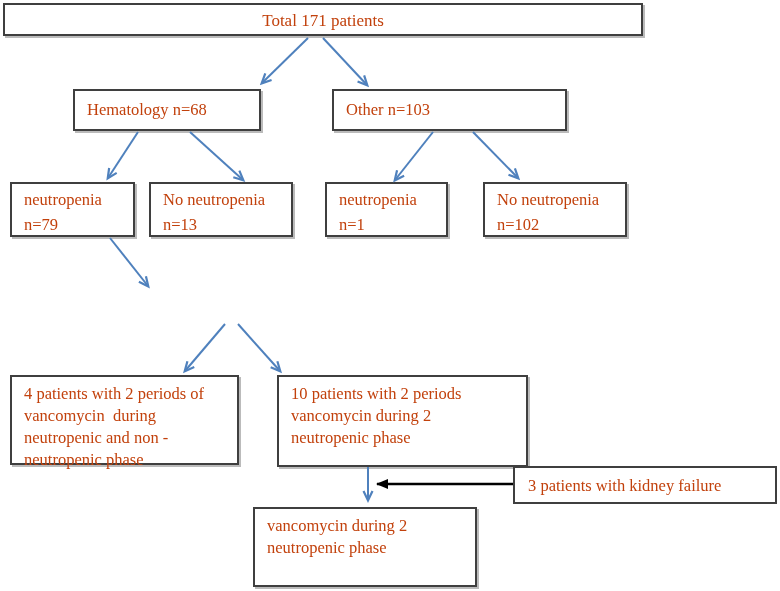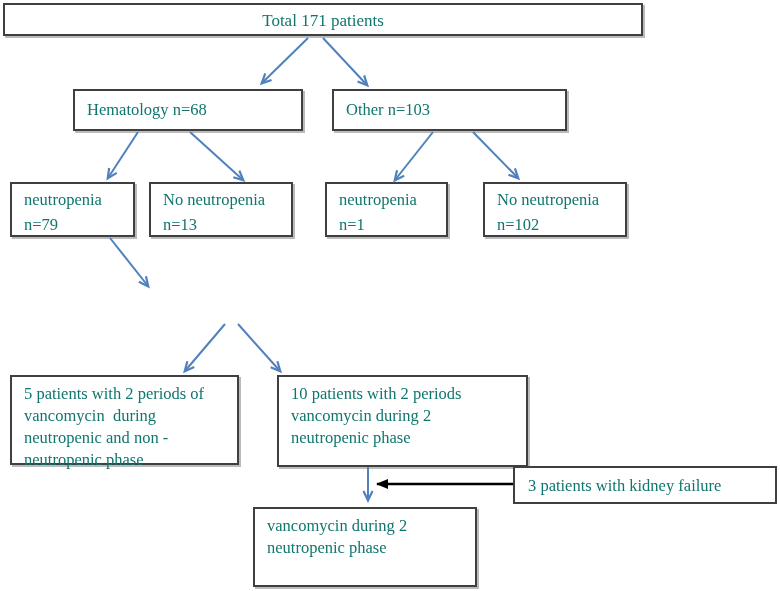--- a/index.html
+++ b/index.html
@@ -6,21 +6,21 @@
     margin: 0;
     padding: 0;
     background: #ffffff;
   }
   .canvas {
     position: relative;
     width: 780px;
     height: 591px;
     background: #ffffff;
     font-family: "Liberation Serif", "DejaVu Serif", serif;
-    color: #0f766e;
+    color: #c2410c;
     overflow: hidden;
   }
   .arrows {
     position: absolute;
     left: 0;
     top: 0;
     pointer-events: none;
     z-index: 2;
   }
   .node {
@@ -31,21 +31,21 @@
     box-shadow: 2px 2px 0 rgba(120,120,120,0.50);
     font-size: 16.5px;
     line-height: 1.3;
     z-index: 1;
   }
   .node .line, .node .txt {
     white-space: pre-wrap;
   }
   
   #n-total  { left: 3px;   top: 3px;   width: 640px; height: 33px; text-align: center; padding-top: 5px; font-size: 17px; }
-  #n-hem    { left: 73px;  top: 89px;  width: 230px; height: 42px; padding: 8px 12px; }
+  #n-hem    { left: 73px;  top: 89px;  width: 188px; height: 42px; padding: 8px 12px; }
   #n-other  { left: 332px; top: 89px;  width: 235px; height: 42px; padding: 8px 12px; }
   #n-neu55  { left: 10px;  top: 182px; width: 125px; height: 55px; padding: 3px 12px; line-height: 25px; }
   #n-noneu13{ left: 149px; top: 182px; width: 144px; height: 55px; padding: 3px 12px; line-height: 25px; }
   #n-neu1   { left: 325px; top: 182px; width: 123px; height: 55px; padding: 3px 12px; line-height: 25px; }
   #n-noneu102{ left: 483px; top: 182px; width: 144px; height: 55px; padding: 3px 12px; line-height: 25px; }
   #n-vanco15{ left: 10px;  top: 290px; width: 473px; height: 33px; padding: 4px 12px; }
   #n-five   { left: 10px;  top: 375px; width: 229px; height: 90px; padding: 6px 12px; line-height: 22px; }
   #n-ten    { left: 237px; top: 375px; width: 251px; height: 92px; padding: 6px 12px; line-height: 22px; margin-left: 40px; }
   #n-kidney { left: 513px; top: 466px; width: 264px; height: 38px; padding: 7px 13px; box-shadow: none; border-width: 2px; }
   #n-seven  { left: 253px; top: 507px; width: 224px; height: 80px; padding: 6px 12px; line-height: 22px; }
@@ -104,21 +104,21 @@
     <div class="line">n=1</div>
   </div>
 
   <div class="node" id="n-noneu102">
     <div class="line">No neutropenia</div>
     <div class="line">n=102</div>
   </div>
 
 
   <div class="node" id="n-five">
-    <div class="line">5 patients with 2 periods of</div>
+    <div class="line">4 patients with 2 periods of</div>
     <div class="line">vancomycin  during</div>
     <div class="line">neutropenic and non -</div>
     <div class="line">neutropenic phase</div>
   </div>
 
   <div class="node" id="n-ten">
     <div class="line">10 patients with 2 periods</div>
     <div class="line">vancomycin during 2</div>
     <div class="line">neutropenic phase</div>
   </div>

